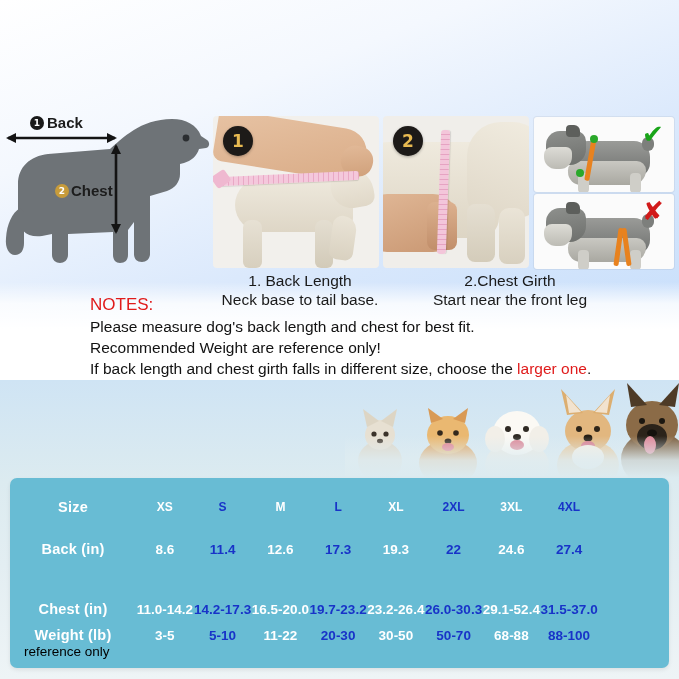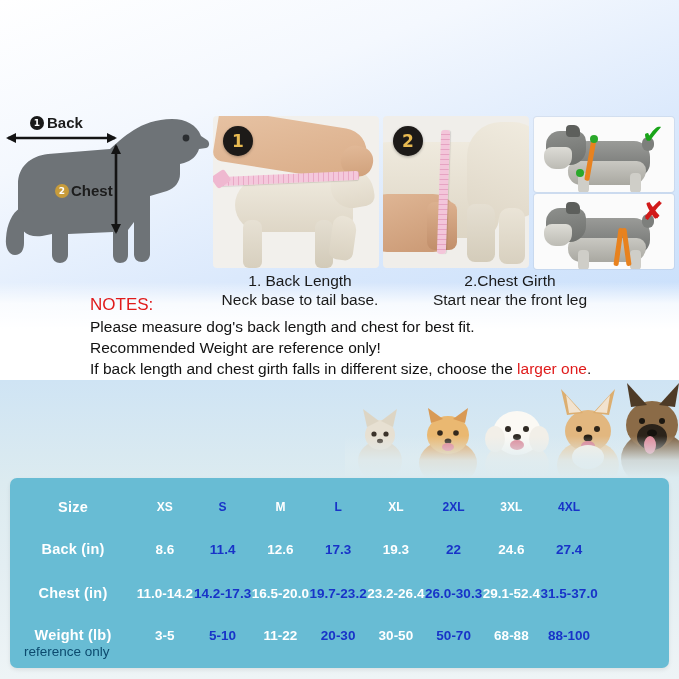--- a/index.html
+++ b/index.html
@@ -168,33 +168,33 @@
     background:linear-gradient(180deg,rgba(220,235,240,0) 0%,rgba(222,236,241,.86) 58%,#dcebf0 100%);
   }
 
   
   .table{
     position:absolute;left:10px;top:478px;width:659px;height:190px;
     background:#68bcd4;border-radius:7px;
     box-shadow:0 2px 4px rgba(0,0,0,.08);
   }
   .trow{position:absolute;left:0;width:588px;height:30px;display:flex;align-items:center;}
-  .r0{top:14px;} .r1{top:56px;} .r2{top:100px;} .r3{top:142px;}
+  .r0{top:14px;} .r1{top:56px;} .r2{top:116px;} .r3{top:142px;}
   .rlabel{
     width:126px;text-align:center;color:#ffffff;font-weight:bold;font-size:14.5px;
     letter-spacing:.2px;white-space:nowrap;
   }
   .cell{
     flex:1;text-align:center;font-weight:bold;font-size:13.5px;white-space:nowrap;
   }
   .cell.w{color:#ffffff;}
   .cell.b{color:#1833c8;}
   .rowhdr .cell{font-size:12px;}
   .refonly{
-    position:absolute;left:14px;top:166px;font-size:13.5px;color:#0c4a6e;
+    position:absolute;left:14px;top:166px;font-size:13.5px;color:#000000;
   }
 </style>
 </head>
 <body>
 
 <div class="page">
 
   <div class="bg-top"></div>
   <div class="bg-top-white"></div>
   <div class="bg-bottom"></div>

